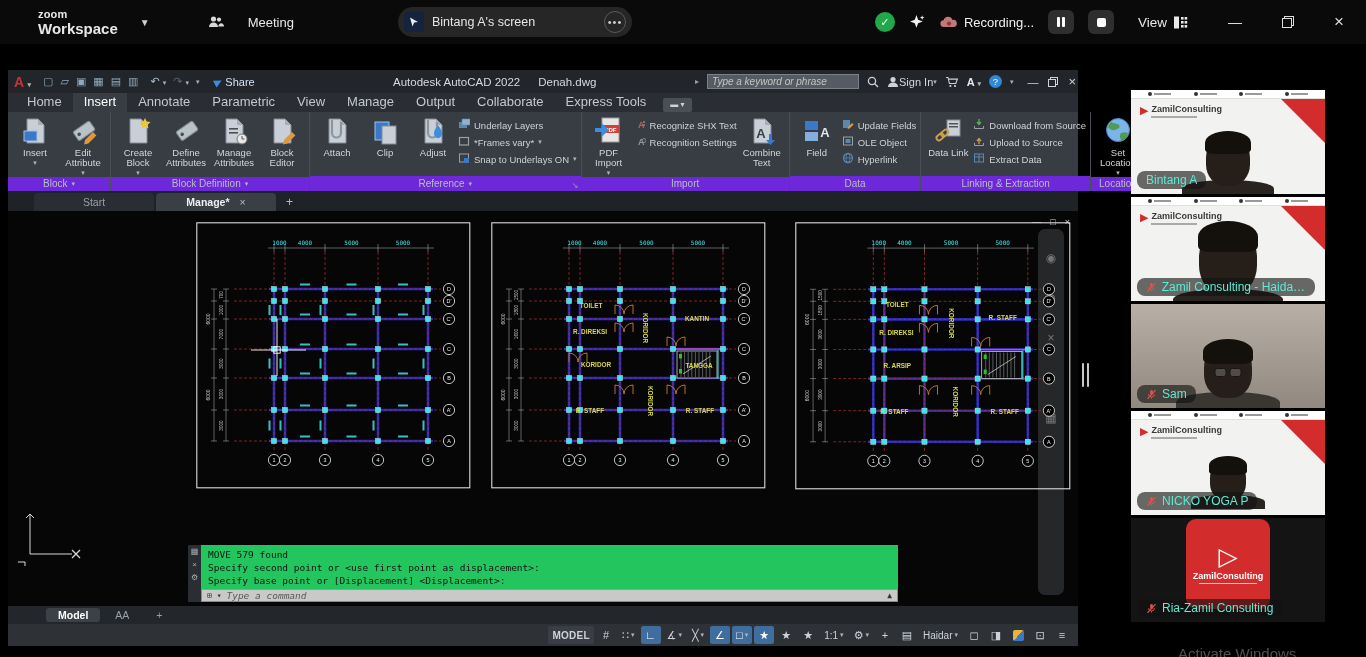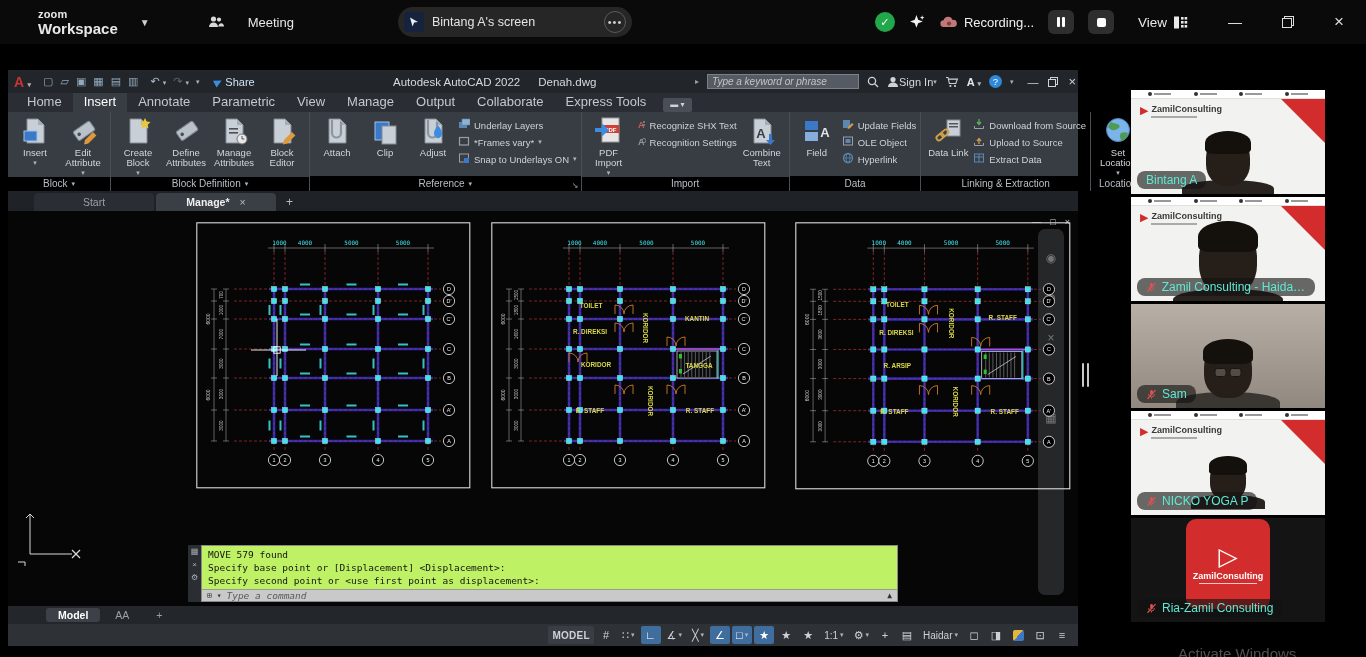--- a/index.html
+++ b/index.html
@@ -61,21 +61,21 @@
   #ribbon-tabs { height:19px; background:#2a2d33; display:flex; align-items:flex-end; padding-left:8px; }
   .rtab { padding:2px 11px 3px; font-size:13px; color:#c3c8ce; }
   .rtab.active { background:#383c43; color:#fff; }
   .rtab-extra { margin-left:6px; background:#4a4f57; color:#cfd3d8; font-size:8px; padding:2px 7px 3px; border-radius:2px; }
 
   
   #ribbon { height:79px; background:#383c43; display:flex; }
   .panel { display:flex; flex-direction:column; border-right:1px solid #4a4e55; position:relative; }
   .panel-body { flex:1; display:flex; align-items:flex-start; padding:3px 4px 0; gap:2px; }
   .panel-title { height:15px; display:flex; align-items:center; justify-content:center; gap:4px;
-    font-size:10px; color:#b9bec5; background:#000000; }
+    font-size:10px; color:#b9bec5; background:#6d28d9; }
   .bigbtn { width:46px; display:flex; flex-direction:column; align-items:center; gap:1px; padding-top:1px; }
   .bigbtn .lbl { font-size:9.5px; line-height:1.05; text-align:center; color:#d3d7dc; }
   .rowcol { display:flex; flex-direction:column; justify-content:flex-start; gap:3px; padding-top:3px; }
   .rowitem { display:flex; align-items:center; gap:4px; font-size:9.5px; color:#cfd3d8; white-space:nowrap; }
   .caret { font-size:7px; color:#aeb3ba; }
   .launcher { position:absolute; right:2px; bottom:1px; font-size:8px; color:#9aa0a8; }
 
   
   #file-tabs { height:20px; background:#1f2227; display:flex; align-items:flex-end; padding-left:26px; gap:2px; }
   .ftab { height:18px; padding:0 16px; display:flex; align-items:center; gap:10px; font-size:10.5px;
@@ -90,21 +90,21 @@
   .vp-ctl { position:absolute; top:6px; right:8px; display:flex; gap:9px; color:#d8d8d8; font-size:9px; }
   #navbar-ov { position:absolute; right:14px; top:18px; width:26px; height:366px; background:rgba(205,210,218,.16);
     border-radius:7px; display:flex; flex-direction:column; align-items:center; gap:26px; padding-top:22px; }
   #navbar-ov span { color:#e8e8e8; opacity:.4; font-size:12px; }
   #ucs { position:absolute; left:6px; bottom:36px; }
 
   
   #cmd { position:absolute; left:180px; top:334px; width:710px; height:57px; display:flex; }
   #cmd-strip { width:13px; background:#2a2d32; display:flex; flex-direction:column; align-items:center; gap:4px;
     padding-top:2px; color:#aab0b8; font-size:8px; }
-  #cmd-main { flex:1; display:flex; flex-direction:column; background:#bef264; border:1px solid #8a8a8a; }
+  #cmd-main { flex:1; display:flex; flex-direction:column; background:#22c55e; border:1px solid #8a8a8a; }
   #cmd-lines { flex:1; padding:2px 6px; font-family:"DejaVu Sans Mono", monospace; font-size:9.5px;
     color:#141414; line-height:1.38; }
   #cmd-input { height:14px; background:#c9c9c9; border-top:1px solid #9a9a9a; display:flex; align-items:center;
     padding:0 5px; gap:5px; font-family:"DejaVu Sans Mono", monospace; }
   #cmd-input .ph { font-style:italic; color:#5a5a5a; font-size:9.5px; flex:1; }
   #cmd-input .ic { font-size:8px; color:#333; }
 
   
   #layout-tabs { height:18px; background:#23262b; display:flex; align-items:center; padding-left:38px; gap:3px; }
   .ltab { padding:1px 12px; font-size:10.5px; color:#9aa0a6; border-radius:3px; }
@@ -599,22 +599,22 @@
     </svg>
     <div id="cmd">
       <div id="cmd-strip">
         <span>▦</span>
         <span>×</span>
         <span>⚙</span>
       </div>
       <div id="cmd-main">
         <div id="cmd-lines">
             <div>MOVE 579 found</div>
+            <div>Specify second point or &lt;use first point as displacement&gt;:</div>
             <div>Specify base point or [Displacement] &lt;Displacement&gt;:</div>
-            <div>Specify second point or &lt;use first point as displacement&gt;:</div>
           </div>
         <div id="cmd-input">
           <span class="ic">⊞ ▾</span>
           <span class="ph">Type a command</span>
           <span class="ic">▲</span>
         </div>
       </div>
     </div>
   <div class="plan" style="left: 188px; top: 11px; width: 275px; height: 267px;"><svg viewBox="0 0 275 267" width="100%" height="100%">
           <rect x="0.8" y="0.8" width="273" height="265" fill="none" stroke="#dcdcdc" stroke-width="1.1"></rect>

